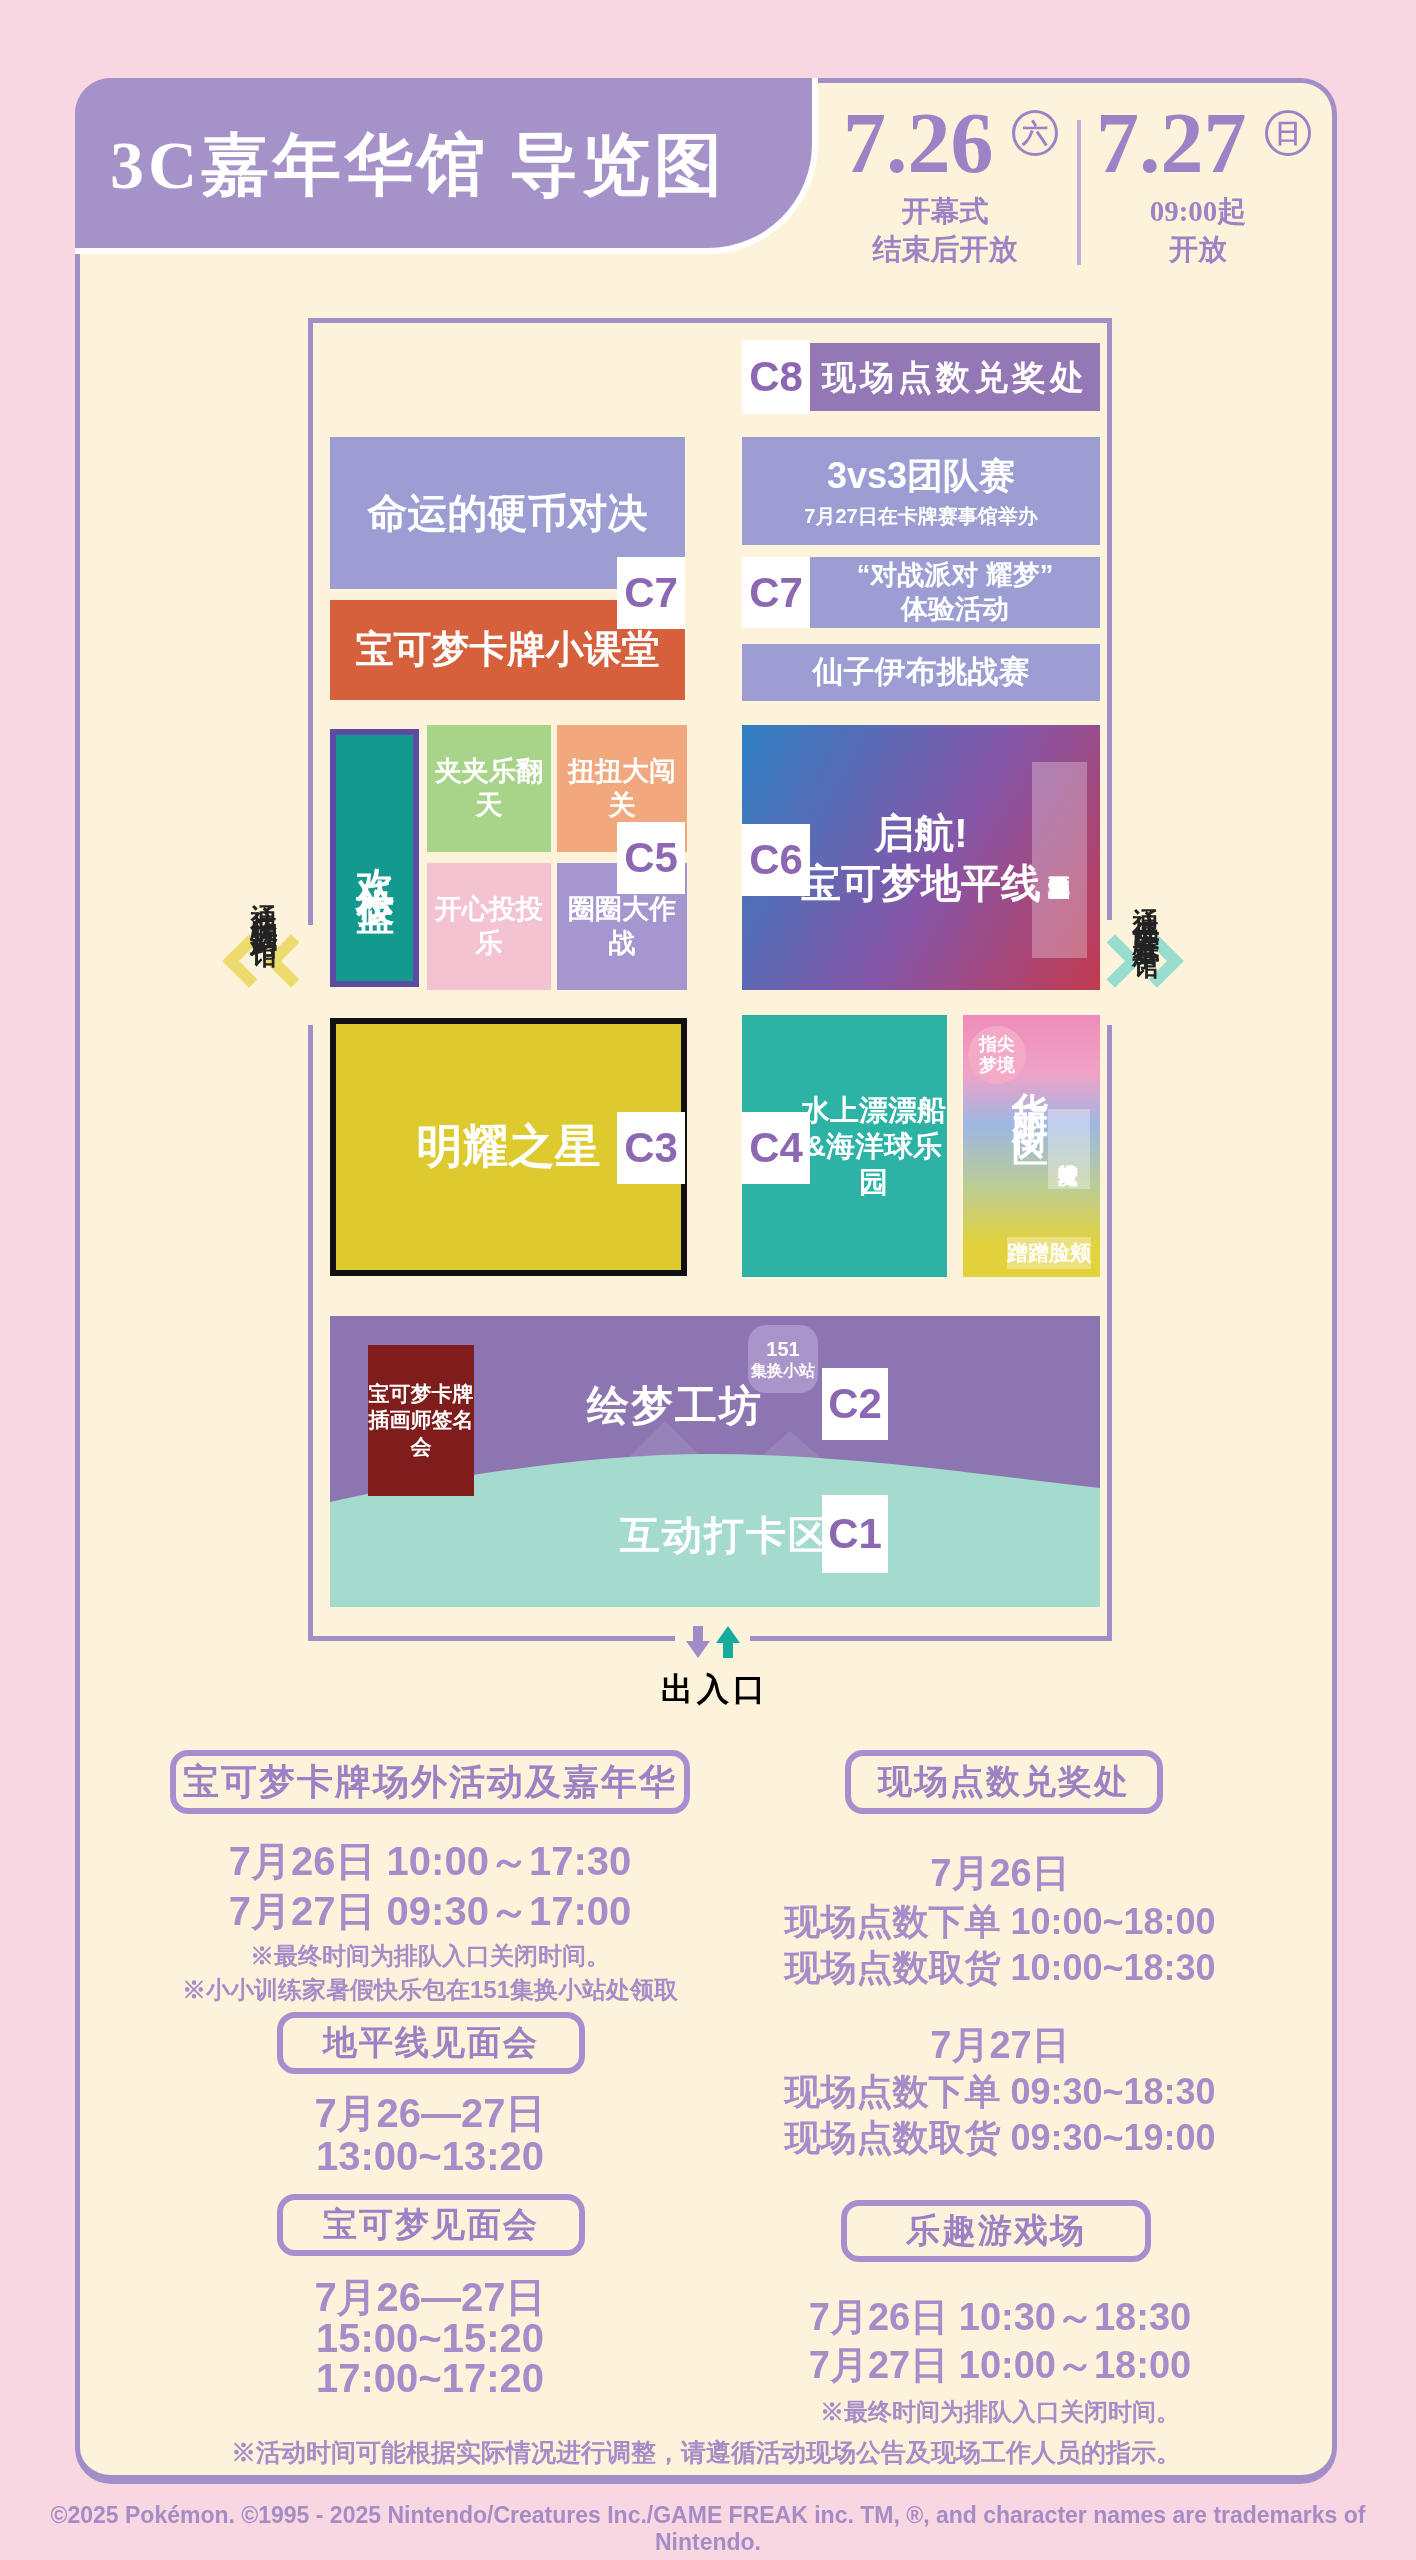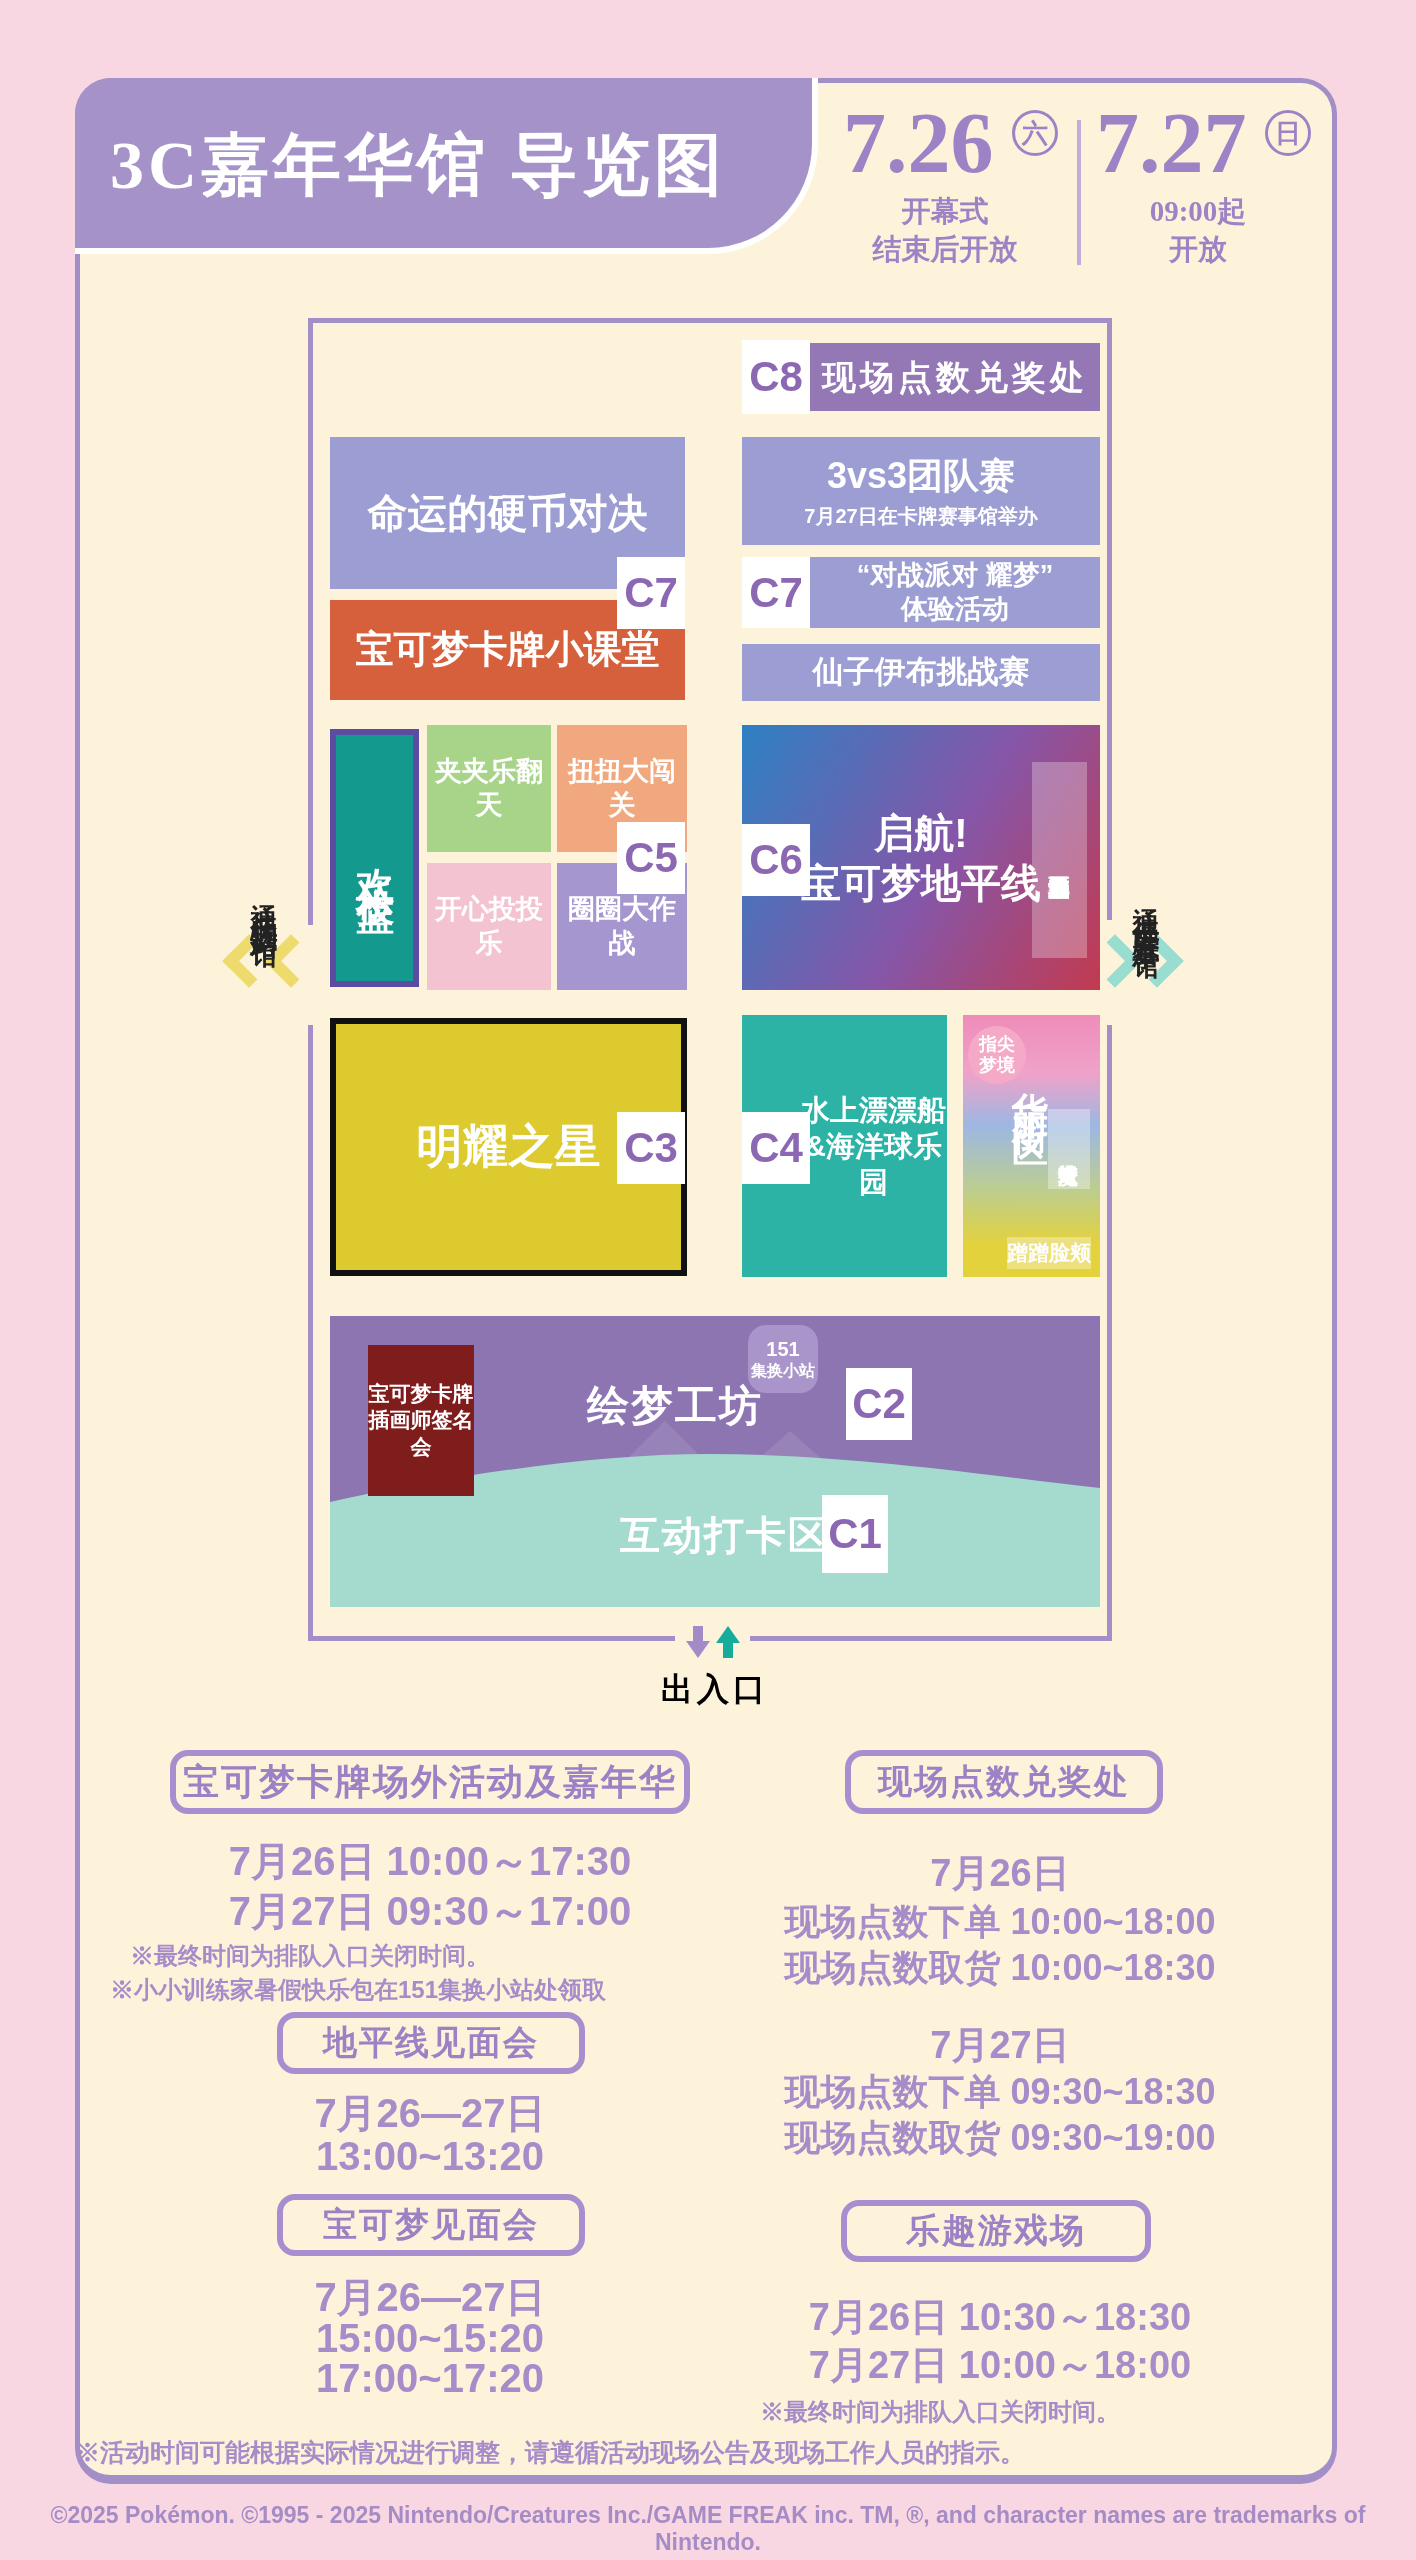--- a/index.html
+++ b/index.html
@@ -50,21 +50,21 @@
     transform:rotate(-45deg);}
   
   .arrow{display:flex;flex-direction:column;align-items:center;}
   .shaft{width:10px;height:15px;}
   .tri{width:0;height:0;border-left:12px solid transparent;border-right:12px solid transparent;}
   
   .pill{border:6px solid var(--pill);border-radius:18px;color:#9c81c5;font-weight:bold;
     display:flex;align-items:center;justify-content:center;box-sizing:border-box;
     letter-spacing:2px;}
   .sched{color:var(--tpurple);font-weight:bold;text-align:center;}
-  .note{color:var(--tpurple);font-weight:bold;text-align:left;font-size:24px;}
+  .note{color:var(--tpurple);font-weight:bold;text-align:center;font-size:24px;}
 </style>
 </head>
 <body>
 
 <div id="stage">
 
   <div class="abs" id="card"></div>
 
   <div class="abs" id="header"></div>
   <div class="abs" id="title">3C嘉年华馆 导览图</div>
@@ -157,21 +157,21 @@
     </svg>
     <div class="abs zone" style="left:38px;top:29px;width:106px;height:151px;background:#7f1d1d;font-size:21px;">
       <span>宝可梦卡牌</span>
       <span>插画师签名会</span>
     </div>
     <div class="abs zone" style="left:418px;top:9px;width:70px;height:68px;background:#a995c9;border-radius:18px;line-height:1.2;">
       <span style="font-size:20px;">151</span>
       <span style="font-size:16px;">集换小站</span>
     </div>
     <div class="abs" style="left:257px;top:62px;width:260px;text-align:left;color:#fff;font-weight:bold;font-size:42px;letter-spacing:2px;">绘梦工坊</div>
-    <div class="abs wbox" style="left:492px;top:52px;width:66px;height:72px;margin-left:24px;">C2</div>
+    <div class="abs wbox" style="left:492px;top:52px;width:66px;height:72px;">C2</div>
     <div class="abs" style="left:265px;top:192px;width:260px;text-align:center;color:#ffffff;font-weight:bold;font-size:40px;letter-spacing:2px;">互动打卡区</div>
     <div class="abs wbox" style="left:492px;top:179px;width:66px;height:78px;">C1</div>
   </div>
 
   <div class="abs arrow" style="left:686px;top:1626px;">
     <i class="shaft" style="background:#a18cc8;"></i>
     <i class="tri" style="border-top:17px solid #a18cc8;"></i>
   </div>
   <div class="abs arrow" style="left:716px;top:1626px;">
     <i class="tri" style="border-bottom:17px solid #17ab9c;"></i>

